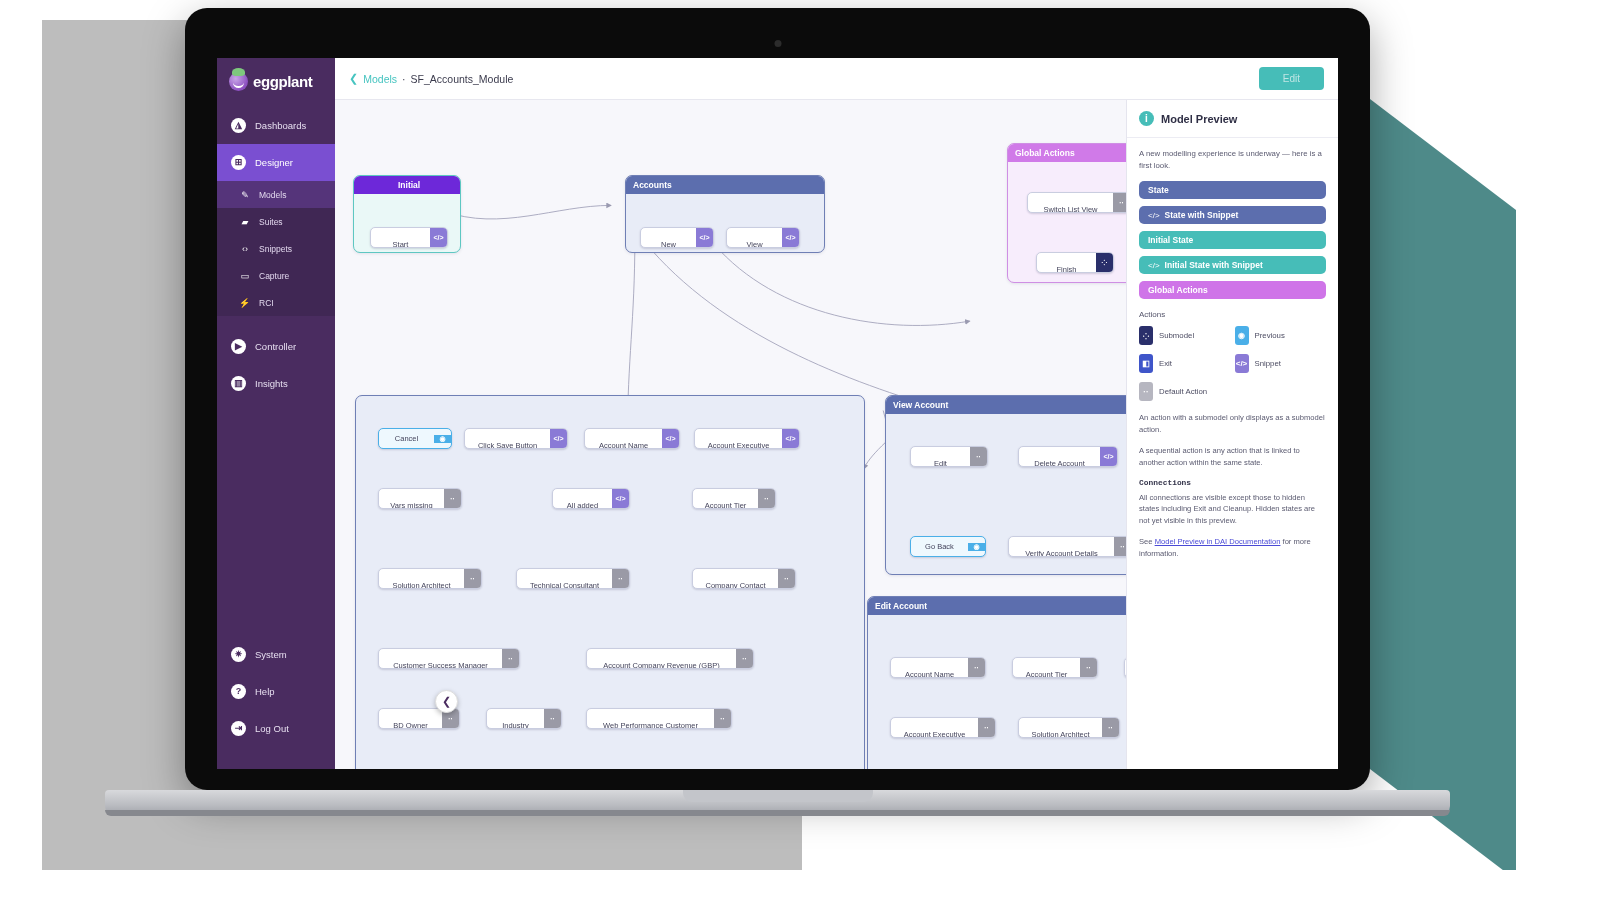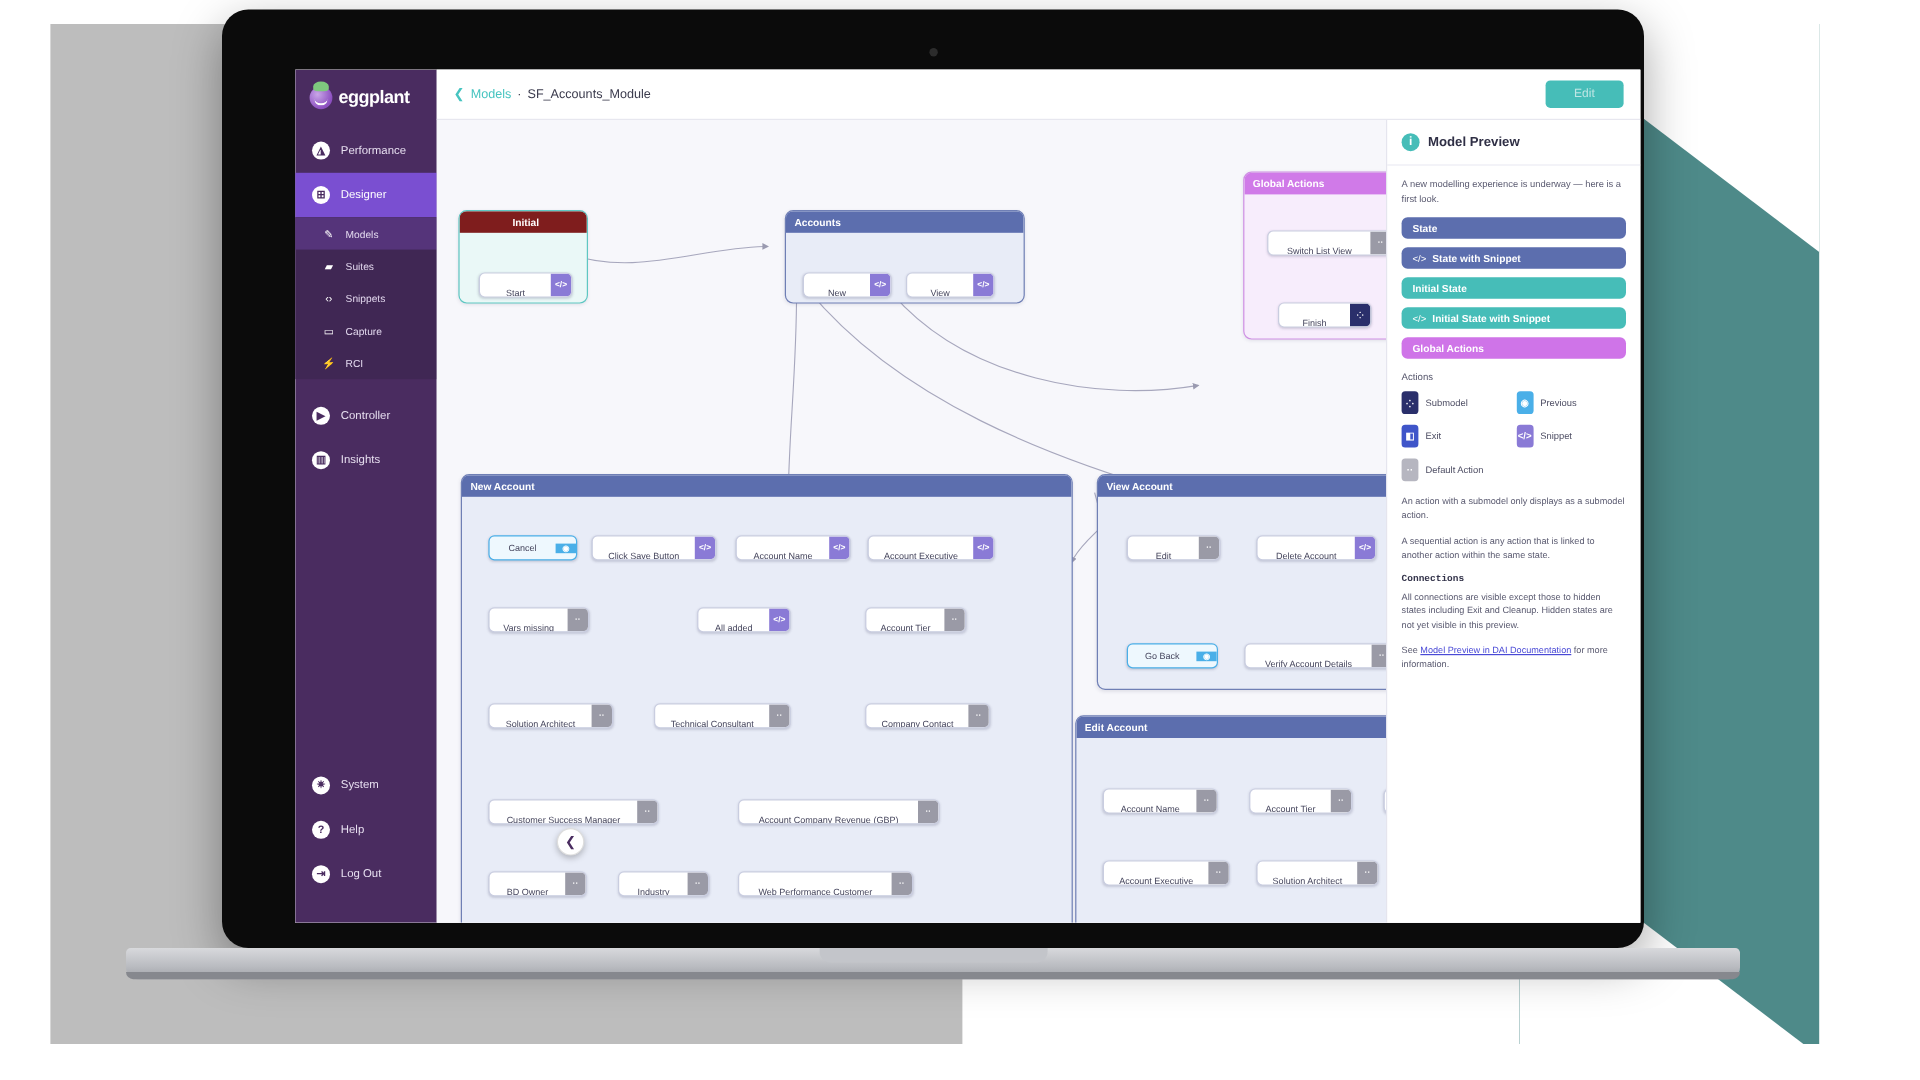--- a/index.html
+++ b/index.html
@@ -19,21 +19,21 @@
      background:#ffffff; clip-path:polygon(0 0, 0 100%, 100% 100%); }
 
   
   .laptop { position:absolute; left:185px; top:8px; width:1185px; height:800px; }
   .lid { position:absolute; left:0; top:0; width:1185px; height:782px;
      background:#0b0b0b; border-radius:22px;
      box-shadow:0 14px 40px rgba(0,0,0,.35); }
   .cam { position:absolute; left:50%; top:32px; transform:translateX(-50%);
      width:7px; height:7px; border-radius:50%; background:#2c2c2c; }
   .screen { position:absolute; left:32px; top:50px; width:1121px; height:711px;
-     background:#ffffff; overflow:hidden;margin-left:29px; }
+     background:#ffffff; overflow:hidden; }
   .base { position:absolute; left:-80px; top:782px; width:1345px; height:26px;
      background:linear-gradient(#d8d9dc,#b9bbc0 60%,#9fa1a7);
      border-radius:4px 4px 10px 10px; }
   .notch { position:absolute; left:50%; top:782px; transform:translateX(-50%);
      width:190px; height:12px; background:#c3c5ca; border-radius:0 0 9px 9px; }
   .base-line { position:absolute; left:-80px; top:802px; width:1345px; height:6px;
      background:#86888e; border-radius:0 0 10px 10px; }
 
   
   .app { position:absolute; inset:0; display:flex; background:#fff; }
@@ -81,21 +81,21 @@
   
   .canvas { position:relative; flex:1 1 auto; background:#f7f7fb; overflow:hidden; }
   .canvas svg.edges { position:absolute; inset:0; width:100%; height:100%; pointer-events:none; }
 
   .grp { position:absolute; border-radius:7px; overflow:hidden;
      box-shadow:0 1px 3px rgba(40,40,80,.10); }
   .grp-hdr { font-size:8.5px; font-weight:bold; color:#fff; padding:4px 7px; }
   .grp-body { position:relative; width:100%; height:100%; }
 
   .g-initial { border:1px solid #5ec7c2; background:#eaf8f7; }
-  .g-initial .grp-hdr { background:#7f1d1d;padding-left:44px; }
+  .g-initial .grp-hdr { background:#6d28d9;padding-left:44px; }
   .g-state { border:1px solid #6f7fb5; background:#e8ecf7; }
   .g-state .grp-hdr { background:#5c6eae; }
   .g-global { border:1px solid #cf8fe4; background:#f7edfc; }
   .g-global .grp-hdr { background:#d07ae8; }
 
   
   .node { position:absolute; height:21px; display:flex; align-items:stretch;
      border-radius:5px; background:#fff; border:1px solid #c9cde0;
      box-shadow:0 1px 2px rgba(40,40,80,.18); overflow:hidden; }
   .node .lbl { flex:1 1 auto; display:flex; align-items:center; justify-content:center;
@@ -170,21 +170,21 @@
         <div class="app">
 
           <div class="sidebar">
             <div class="logo-row">
               <div class="logo-mark"></div>
               <div class="logo-text">eggplant</div>
             </div>
 
             <div class="nav-item">
               <span class="ic">◮</span>
-              <span>Performance</span>
+              <span>Dashboards</span>
             </div>
 
             <div class="nav-item active">
               <span class="ic">⊞</span>
               <span>Designer</span>
             </div>
 
             <div class="sub-wrap">
               <div class="sub-item sel">
                 <span class="ic-s">✎</span>
@@ -295,21 +295,20 @@
                           <div class="lbl">Switch List View</div>
                           <div class="badge b-default">··</div>
                         </div>
                         <div class="node" style="left: 28px; top: 90px; width: 78px;">
                           <div class="lbl">Finish</div>
                           <div class="badge b-submodel">⁘</div>
                         </div>
                       </div>
                     </div>
                     <div class="grp g-state" style="left: 20px; top: 295px; width: 510px; height: 400px;">
-                      <div class="grp-hdr">New Account</div>
                       <div class="grp-body">
                         <div class="node sel-prev" style="left: 22px; top: 32px; width: 74px;">
                           <div class="lbl">Cancel</div>
                           <div class="badge b-previous">◉</div>
                         </div>
                         <div class="node" style="left: 108px; top: 32px; width: 104px;">
                           <div class="lbl">Click Save Button</div>
                           <div class="badge b-snippet">&lt;/&gt;</div>
                         </div>
                         <div class="node" style="left: 228px; top: 32px; width: 96px;">

